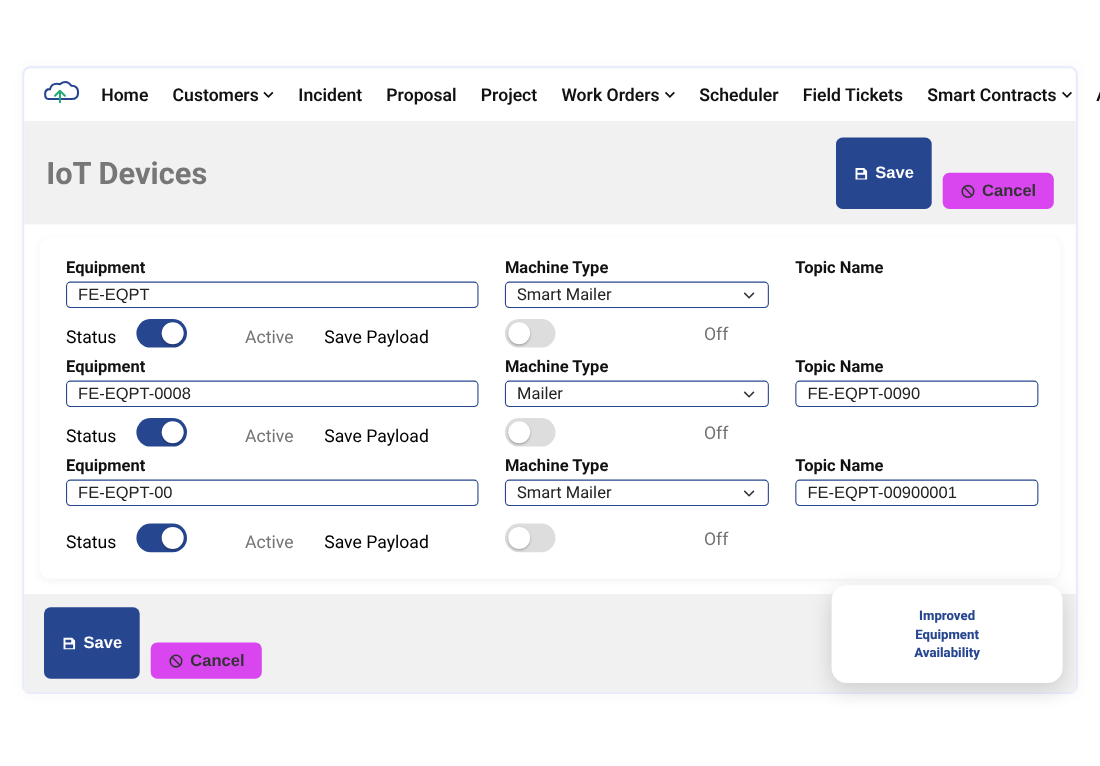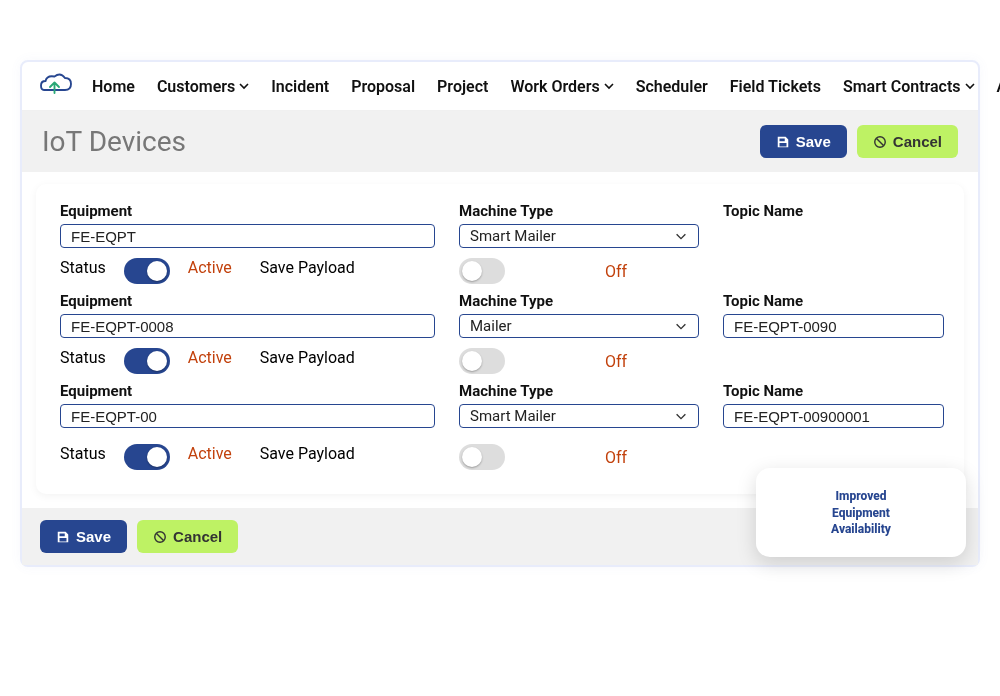--- a/index.html
+++ b/index.html
@@ -35,29 +35,29 @@
   .nav-item svg { width: 10px; height: 10px; }
 
   
   .page-header {
     background: #f1f1f1;
     display: flex;
     justify-content: space-between;
     align-items: center;
     padding: 14px 20px;
   }
-  .page-title { font-size: 28px; color: #777; font-weight: 400; }
+  .page-title { font-size: 28px; color: #777; font-weight: 700; }
   .btn-row { display: flex; gap: 10px; }
   .btn {
     display: inline-flex; align-items: center; gap: 6px;
     padding: 8px 16px; border-radius: 6px; font-size: 15px; font-weight: 600;
     border: none; cursor: pointer;
   }
   .btn-primary { background: #274690; color: #fff; justify-content: flex-end; }
-  .btn-secondary { background: #bef264; color: #333; }
+  .btn-secondary { background: #d946ef; color: #333; margin-top: 32px; }
   .btn svg { width: 14px; height: 14px; }
 
   
   .card {
     margin: 12px 14px 14px;
     background: #fff;
     border-radius: 10px;
     padding: 18px 24px 24px;
     box-shadow: 0 2px 8px rgba(0,0,0,0.05);
   }
@@ -89,30 +89,30 @@
     width: 46px; height: 26px; border-radius: 13px; position: relative; cursor: pointer;
   }
   .toggle.on { background: #274690; }
   .toggle.off { background: #ddd; }
   .toggle .knob {
     position: absolute; width: 20px; height: 20px; border-radius: 50%; background: #fff; top: 3px;
     box-shadow: 0 1px 2px rgba(0,0,0,0.3);
   }
   .toggle.on .knob { right: 3px; }
   .toggle.off .knob { left: 3px; }
-  .status-value { color: #c2410c; min-width: 54px; }
+  .status-value { color: #737373; min-width: 54px; margin-left: 35px; }
   .status-grid {
     display:grid;
     grid-template-columns: 375px 240px 1fr;
     gap: 24px;
     align-items:center;
     margin-top: 10px;
     margin-bottom: 8px;
   }
-  .col-inner { display:flex; align-items:flex-start; gap: 18px; }
+  .col-inner { display:flex; align-items:flex-end; gap: 18px; }
 
   
   .footer {
     background: #f1f1f1;
     padding: 12px 18px;
     display: flex;
     gap: 10px;
   }
 
   

